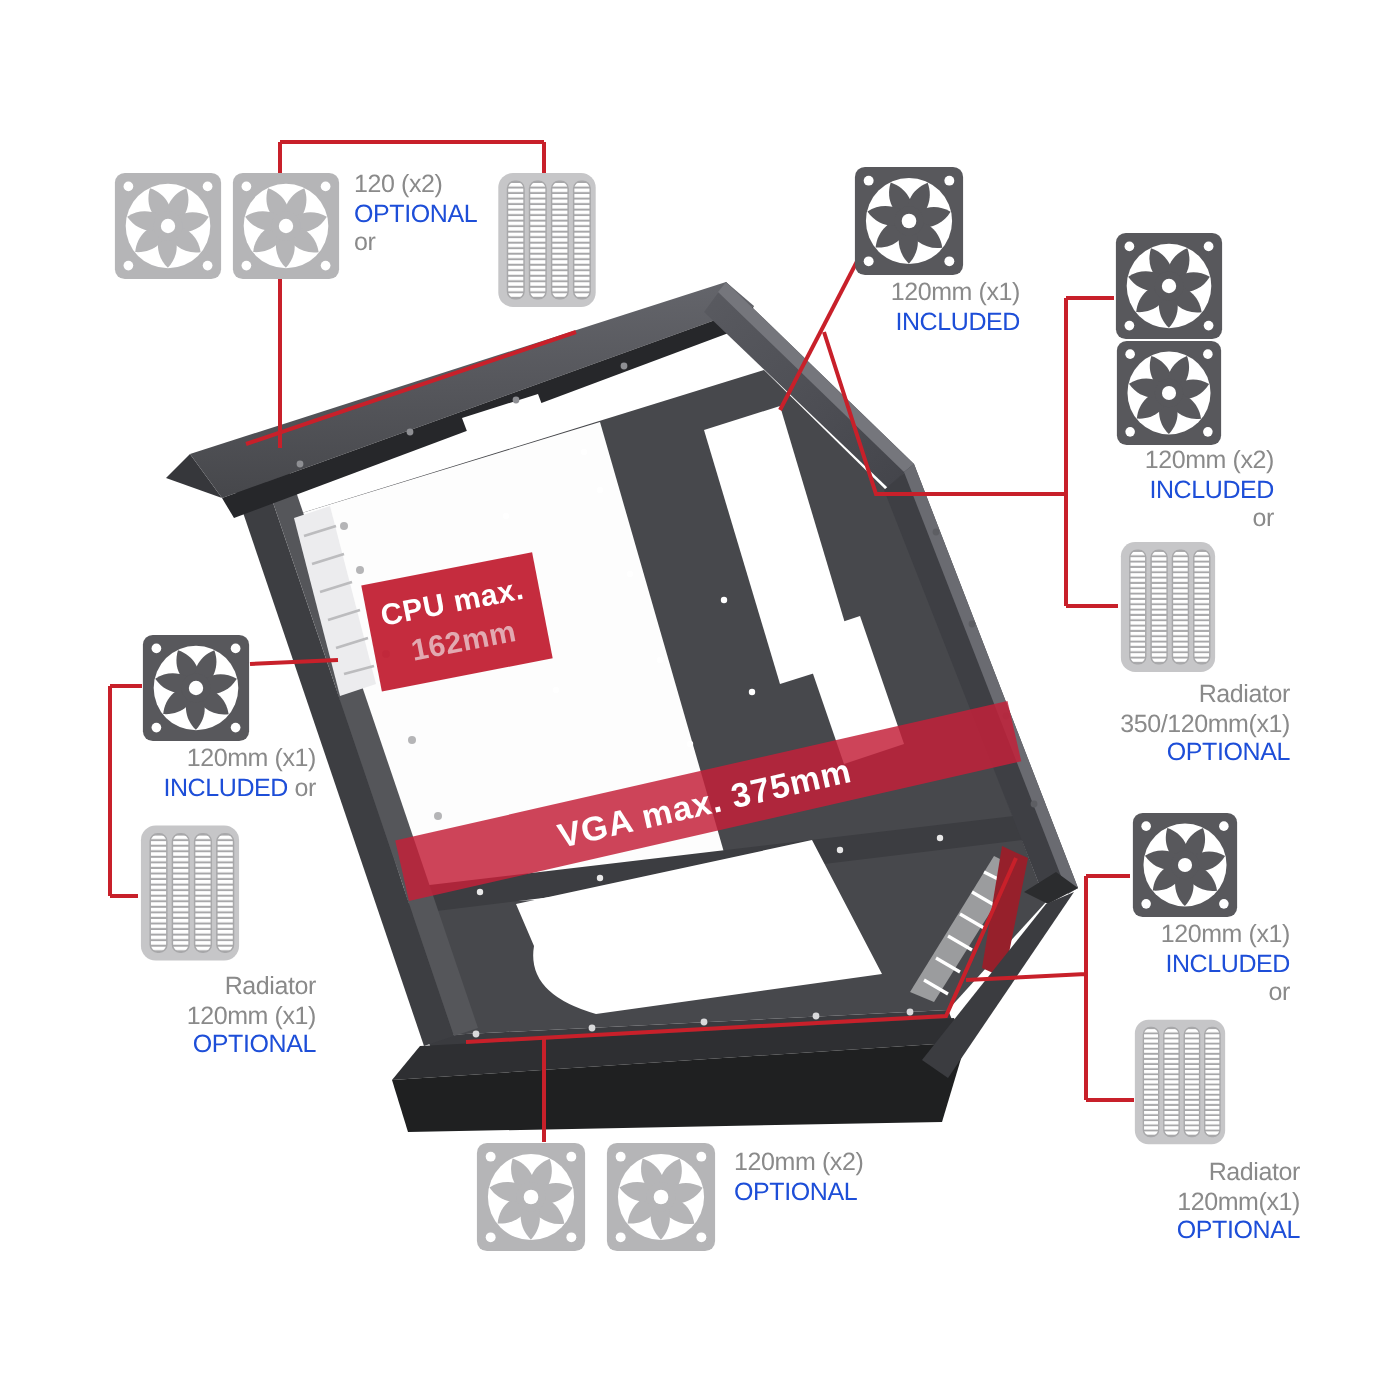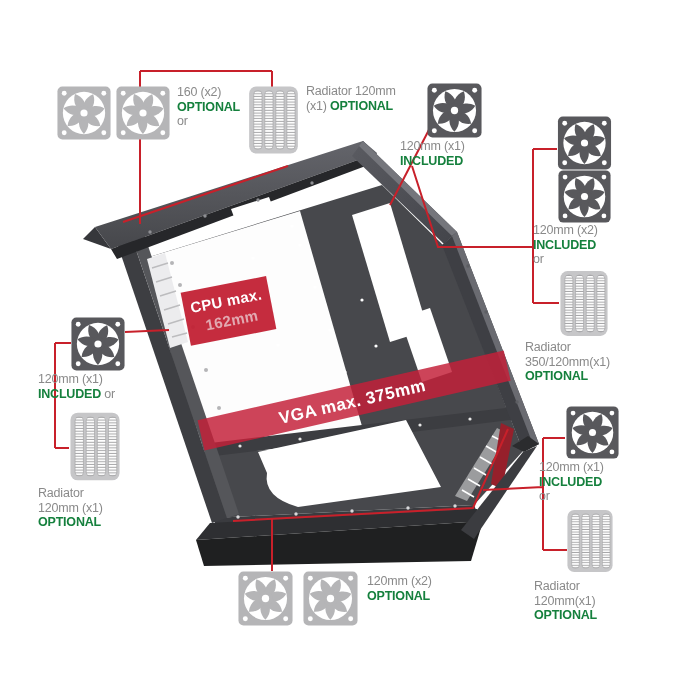--- a/index.html
+++ b/index.html
@@ -5,22 +5,22 @@
   html,body{margin:0;padding:0;background:#ffffff;}
   .stage{position:relative;width:700px;height:700px;background:#fff;overflow:hidden;
          font-family:"Liberation Sans",sans-serif;}
   .case-svg{position:absolute;left:0;top:0;}
   .ic{position:absolute;}
   .fan-light{color:#b5b5b7;}
   .fan-dark{color:#58585c;}
   .rad{color:#c6c6c8;}
   .lbl{position:absolute;font-size:12.5px;line-height:14.5px;letter-spacing:-0.2px;
        color:#8a8a8a;white-space:nowrap;}
-  .lbl b{font-weight:bold;color:#15803d;}
-  .ctr{text-align:left;}
+  .lbl b{font-weight:normal;color:#1d4ed8;}
+  .ctr{text-align:right;}
 </style>
 </head>
 <body>
 
 <div class="stage">
 
   <svg class="case-svg" width="700" height="700" viewBox="0 0 700 700">
     <defs>
       <linearGradient id="gRoof" x1="0" y1="0" x2="0" y2="1">
         <stop offset="0" stop-color="#64656b"></stop>
@@ -227,29 +227,25 @@
       <use href="#rad-sym"></use>
     </svg>
   <svg class="ic rad" style="left:70px;top:411px" width="50" height="71">
       <use href="#rad-sym"></use>
     </svg>
   <svg class="ic rad" style="left:567px;top:504px" width="46" height="74">
       <use href="#rad-sym"></use>
     </svg>
 
   <div class="lbl" style="left:177px;top:85px">
-    <div>160 (x2)</div>
+    <div>120 (x2)</div>
     <div><b>OPTIONAL</b></div>
     <div>or</div>
   </div>
 
-  <div class="lbl" style="left:306px;top:84px">
-    <div>Radiator 120mm</div>
-    <div><span>(x1) </span><b>OPTIONAL</b></div>
-  </div>
 
   <div class="lbl ctr" style="left:400px;top:139px;width:110px">
     <div>120mm (x1)</div>
     <div><b>INCLUDED</b></div>
   </div>
 
   <div class="lbl ctr" style="left:533px;top:223px;width:104px">
     <div>120mm (x2)</div>
     <div><b>INCLUDED</b></div>
     <div>or</div>

